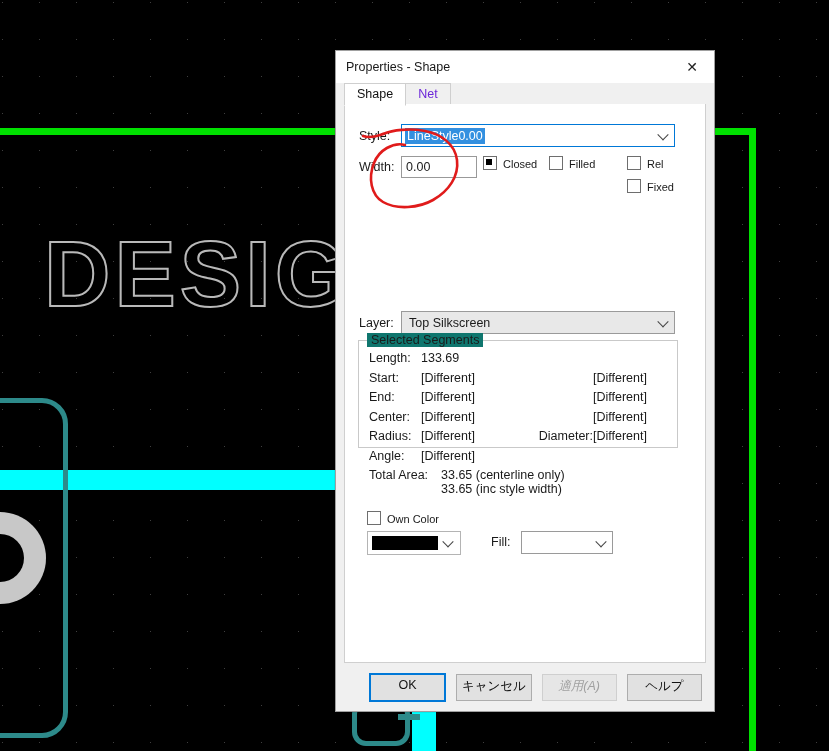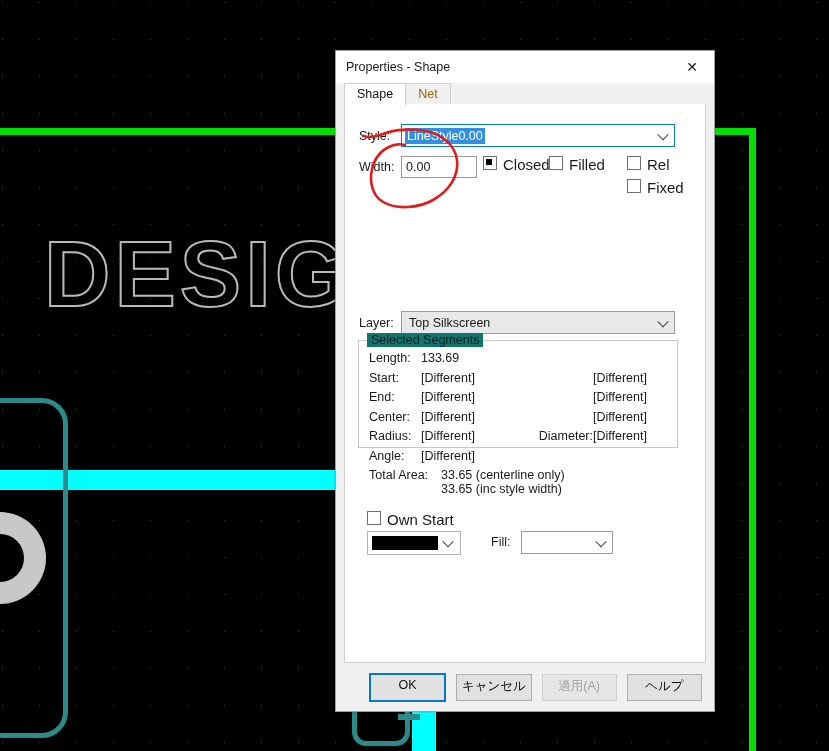--- a/index.html
+++ b/index.html
@@ -82,21 +82,21 @@
     font-size:14px;color:#222;cursor:default;
   }
 
   
   #tabstrip{
     position:relative;height:22px;margin:0 8px;
     border-bottom:1px solid #cfcfcf;display:flex;align-items:flex-end;
   }
   .tab{
     height:21px;line-height:21px;padding:0 12px;font-size:12.5px;
-    border:1px solid #cfcfcf;border-bottom:none;background:#f0f0f0;color:#a16207;
+    border:1px solid #cfcfcf;border-bottom:none;background:#f0f0f0;color:#6d28d9;
     margin-right:-1px;cursor:default;
   }
   .tab.active{background:#ffffff;color:#111;position:relative;z-index:2;
     border-bottom:1px solid #ffffff;margin-bottom:-1px;}
 
   #tabpage{
     position:absolute;left:8px;right:8px;top:53px;bottom:48px;
     background:#ffffff;border:1px solid #cfcfcf;border-top:none;
   }
 
@@ -122,21 +122,21 @@
 
   
   #row-width{left:14px;top:52px;}
   #width-label{width:42px;}
   #width-input{
     width:66px;height:20px;border:1px solid #999;background:#fff;
     font-size:12.5px;padding:0 4px;line-height:20px;color:#1a1a1a;
     font-family:"Liberation Sans",sans-serif;
   }
 
-  .cbx{display:inline-flex;align-items:flex-start;gap:6px;font-size:15px;}
+  .cbx{display:inline-flex;align-items:flex-end;gap:6px;font-size:11px;}
   .box{
     width:12px;height:12px;border:1px solid #6e6e6e;background:#fff;
     display:inline-block;position:relative;flex:none;
   }
   .box.tri::after{
     content:"";position:absolute;left:2px;top:2px;width:6px;height:6px;background:#000;
   }
 
   #cb-closed{position:absolute;left:138px;top:52px;}
   #cb-filled{position:absolute;left:204px;top:52px;}
@@ -189,21 +189,21 @@
     position:absolute;left:0;right:0;bottom:0;height:48px;
     display:flex;align-items:center;justify-content:flex-end;gap:10px;
     padding-right:12px;background:#f0f0f0;
   }
   .btn{
     width:80px;height:25px;font-size:12.5px;line-height:23px;text-align:center;
     background:#e1e1e1;border:1px solid #adadad;color:#111;cursor:default;
     font-family:"Liberation Sans","DejaVu Sans",sans-serif;
   }
   .btn.default{background:#e1e1e1;border:2px solid #0078d7;line-height:21px;}
-  .btn.disabled{color:#a0a0a0;background:#e6e6e6;border-color:#cfcfcf;}
+  .btn.disabled{color:#a0a0a0;background:#e6e6e6;border-color:#cfcfcf;font-style:italic;}
   #btn-ok{margin-right:auto;margin-left:33px;}
 
   
   #annotation{position:absolute;left:335px;top:50px;width:378px;height:660px;
     pointer-events:none;}
 </style>
 </head>
 <body>
 
 <div id="pcb">
@@ -326,21 +326,21 @@
         <span>33.65 (centerline only)</span>
       </div>
       <div class="ta-row">
         <span style="width:72px;display:inline-block;"></span>
         <span>33.65 (inc style width)</span>
       </div>
     </div>
 
     <label class="cbx" id="cb-owncolor">
       <span class="box"></span>
-      <span>Own Start</span>
+      <span>Own Color</span>
     </label>
 
     <div id="color-combo">
       <span id="color-swatch" style="background: rgb(0, 0, 0);"></span>
       <span class="caret"></span>
     </div>
 
     <span id="fill-label">Fill:</span>
     <div id="fill-combo">
       <span class="caret"></span>

